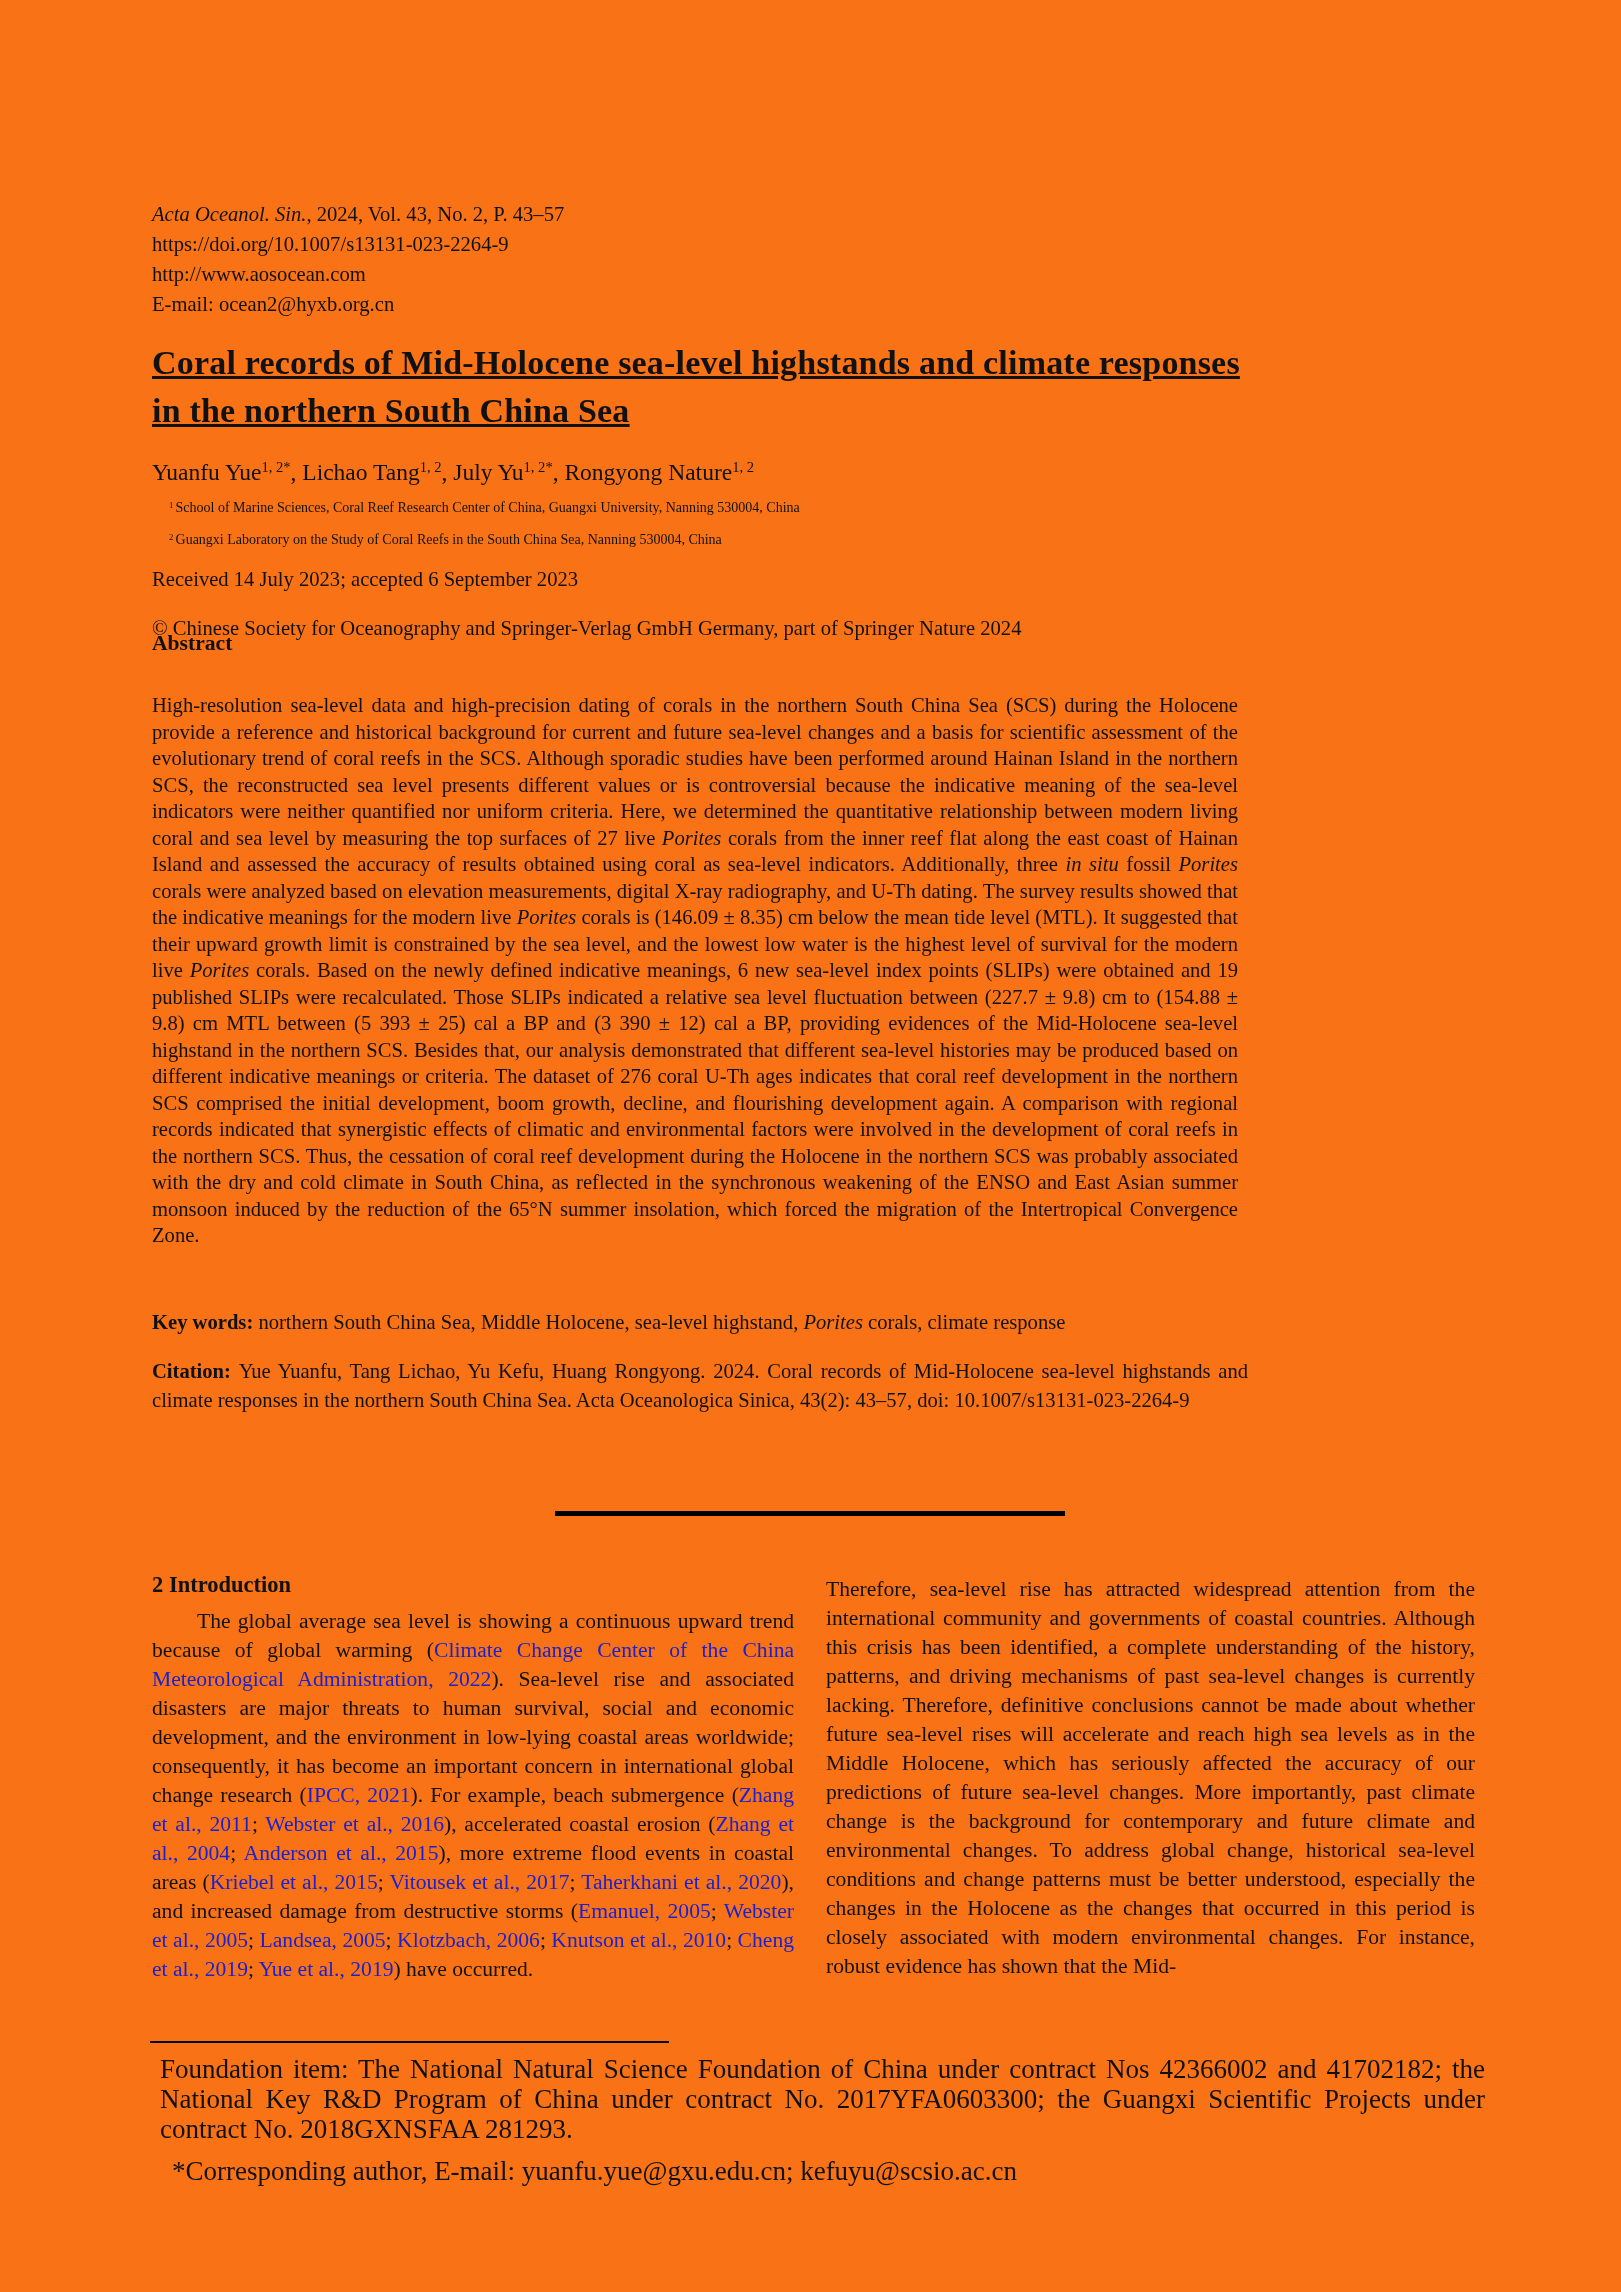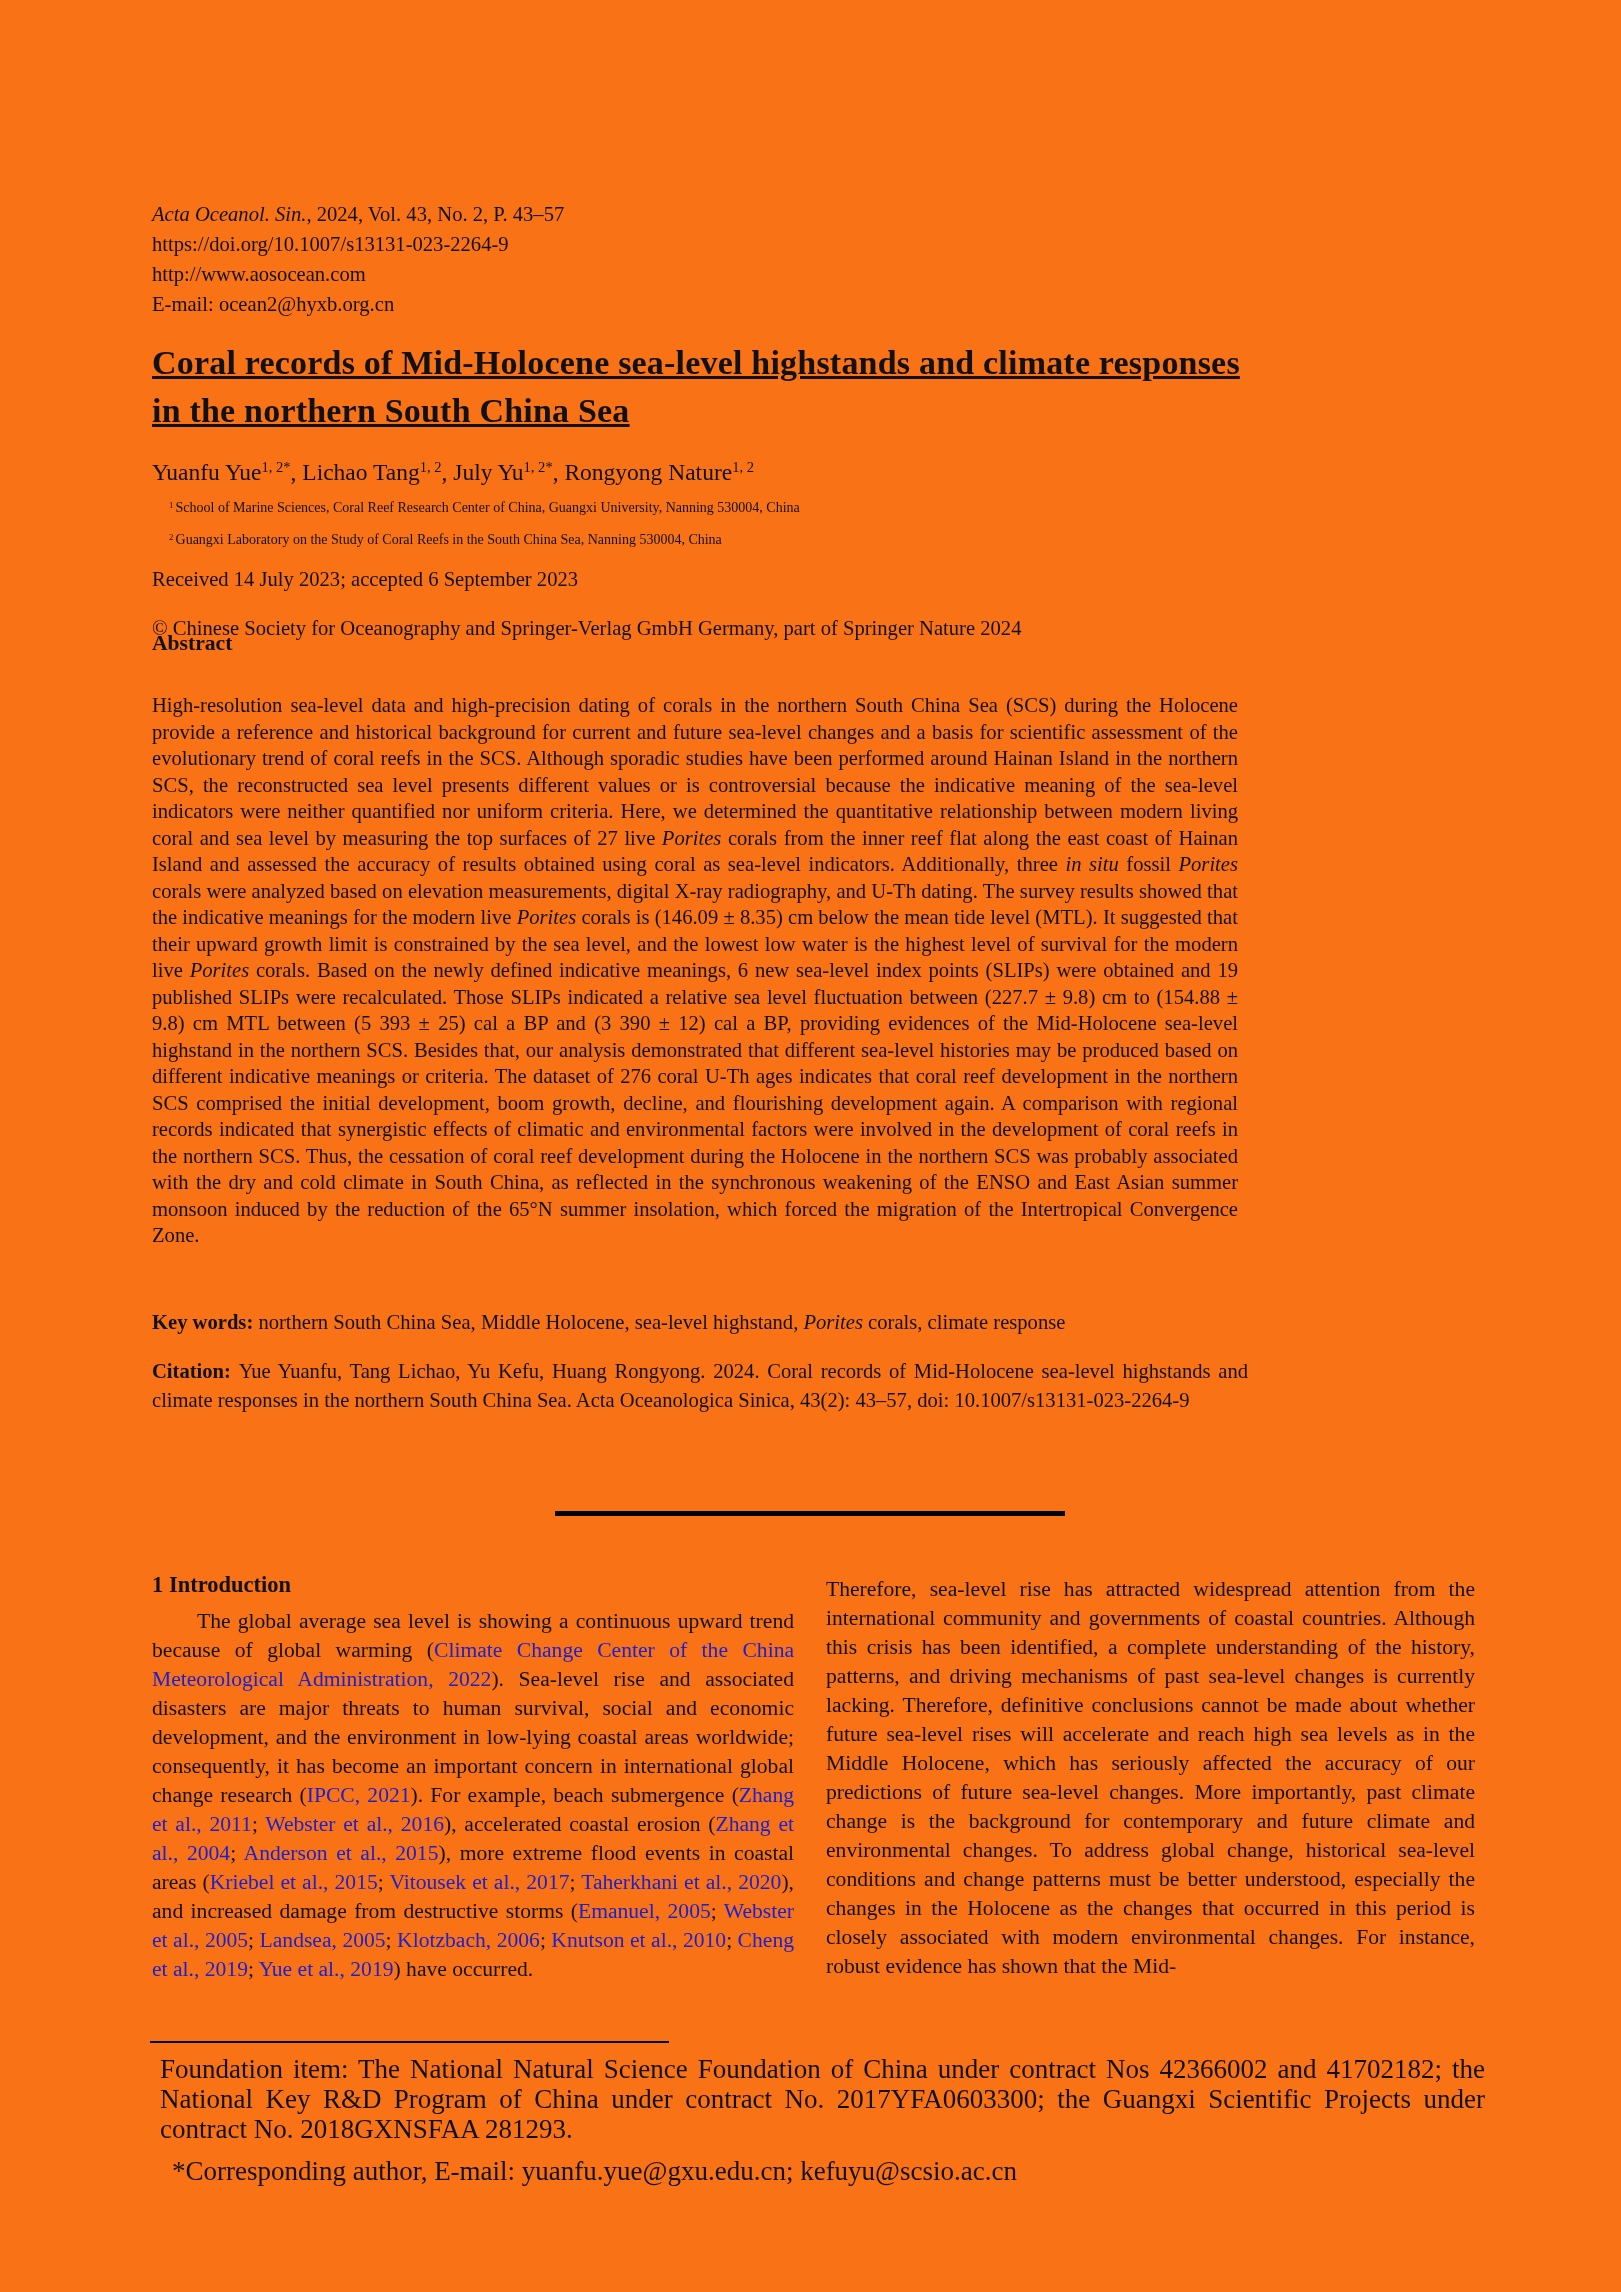--- a/index.html
+++ b/index.html
@@ -83,21 +83,21 @@
 
   <div class="abs abstract-heading">Abstract</div>
   <div class="abs abstract-text"><span class="seg-plain">High-resolution sea-level data and high-precision dating of corals in the northern South China Sea (SCS) during the Holocene provide a reference and historical background for current and future sea-level changes and a basis for scientific assessment of the evolutionary trend of coral reefs in the SCS. Although sporadic studies have been performed around Hainan Island in the northern SCS, the reconstructed sea level presents different values or is controversial because the indicative meaning of the sea-level indicators were neither quantified nor uniform criteria. Here, we determined the quantitative relationship between modern living coral and sea level by measuring the top surfaces of 27 live </span><span class="seg-i">Porites</span><span class="seg-plain"> corals from the inner reef flat along the east coast of Hainan Island and assessed the accuracy of results obtained using coral as sea-level indicators. Additionally, three </span><span class="seg-i">in situ</span><span class="seg-plain"> fossil </span><span class="seg-i">Porites</span><span class="seg-plain"> corals were analyzed based on elevation measurements, digital X-ray radiography, and U-Th dating. The survey results showed that the indicative meanings for the modern live </span><span class="seg-i">Porites</span><span class="seg-plain"> corals is (146.09 ± 8.35) cm below the mean tide level (MTL). It suggested that their upward growth limit is constrained by the sea level, and the lowest low water is the highest level of survival for the modern live </span><span class="seg-i">Porites</span><span class="seg-plain"> corals. Based on the newly defined indicative meanings, 6 new sea-level index points (SLIPs) were obtained and 19 published SLIPs were recalculated. Those SLIPs indicated a relative sea level fluctuation between (227.7 ± 9.8) cm to (154.88 ± 9.8) cm MTL between (5 393 ± 25) cal a BP and (3 390 ± 12) cal a BP, providing evidences of the Mid-Holocene sea-level highstand in the northern SCS. Besides that, our analysis demonstrated that different sea-level histories may be produced based on different indicative meanings or criteria. The dataset of 276 coral U-Th ages indicates that coral reef development in the northern SCS comprised the initial development, boom growth, decline, and flourishing development again. A comparison with regional records indicated that synergistic effects of climatic and environmental factors were involved in the development of coral reefs in the northern SCS. Thus, the cessation of coral reef development during the Holocene in the northern SCS was probably associated with the dry and cold climate in South China, as reflected in the synchronous weakening of the ENSO and East Asian summer monsoon induced by the reduction of the 65°N summer insolation, which forced the migration of the Intertropical Convergence Zone.</span></div>
 
   <div class="abs keywords-line"><span class="seg-b">Key words: </span><span class="seg-plain">northern South China Sea, Middle Holocene, sea-level highstand, </span><span class="seg-i">Porites</span><span class="seg-plain"> corals, climate response</span></div>
 
   <div class="abs citation-block"><span class="seg-b">Citation: </span><span class="seg-plain">Yue Yuanfu, Tang Lichao, Yu Kefu, Huang Rongyong. 2024. Coral records of Mid-Holocene sea-level highstands and climate responses in the northern South China Sea. Acta Oceanologica Sinica, 43(2): 43–57, doi: 10.1007/s13131-023-2264-9</span></div>
 
   <div class="abs section-divider"></div>
 
-  <div class="abs intro-heading">1  Introduction</div>
+  <div class="abs intro-heading">2  Introduction</div>
   <div class="abs intro-left"><span class="seg-plain">The global average sea level is showing a continuous upward trend because of global warming (</span><span class="seg-link">Climate Change Center of the China Meteorological Administration, 2022</span><span class="seg-plain">). Sea-level rise and associated disasters are major threats to human survival, social and economic development, and the environment in low-lying coastal areas worldwide; consequently, it has become an important concern in international global change research (</span><span class="seg-link">IPCC, 2021</span><span class="seg-plain">). For example, beach submergence (</span><span class="seg-link">Zhang et al., 2011</span><span class="seg-plain">; </span><span class="seg-link">Webster et al., 2016</span><span class="seg-plain">), accelerated coastal erosion (</span><span class="seg-link">Zhang et al., 2004</span><span class="seg-plain">; </span><span class="seg-link">Anderson et al., 2015</span><span class="seg-plain">), more extreme flood events in coastal areas (</span><span class="seg-link">Kriebel et al., 2015</span><span class="seg-plain">; </span><span class="seg-link">Vitousek et al., 2017</span><span class="seg-plain">; </span><span class="seg-link">Taherkhani et al., 2020</span><span class="seg-plain">), and increased damage from destructive storms (</span><span class="seg-link">Emanuel, 2005</span><span class="seg-plain">; </span><span class="seg-link">Webster et al., 2005</span><span class="seg-plain">; </span><span class="seg-link">Landsea, 2005</span><span class="seg-plain">; </span><span class="seg-link">Klotzbach, 2006</span><span class="seg-plain">; </span><span class="seg-link">Knutson et al., 2010</span><span class="seg-plain">; </span><span class="seg-link">Cheng et al., 2019</span><span class="seg-plain">; </span><span class="seg-link">Yue et al., 2019</span><span class="seg-plain">) have occurred.</span></div>
   <div class="abs intro-right"><span class="seg-plain">Therefore, sea-level rise has attracted widespread attention from the international community and governments of coastal countries. Although this crisis has been identified, a complete understanding of the history, patterns, and driving mechanisms of past sea-level changes is currently lacking. Therefore, definitive conclusions cannot be made about whether future sea-level rises will accelerate and reach high sea levels as in the Middle Holocene, which has seriously affected the accuracy of our predictions of future sea-level changes. More importantly, past climate change is the background for contemporary and future climate and environmental changes. To address global change, historical sea-level conditions and change patterns must be better understood, especially the changes in the Holocene as the changes that occurred in this period is closely associated with modern environmental changes. For instance, robust evidence has shown that the Mid-</span></div>
 
   <div class="abs footnote-rule"></div>
   <div class="abs footnote-block">
     <p class="foundation"><span class="seg-plain">Foundation item: The National Natural Science Foundation of China under contract Nos 42366002 and 41702182; the National Key R&amp;D Program of China under contract No. 2017YFA0603300; the Guangxi Scientific Projects under contract No. 2018GXNSFAA 281293.</span></p>
     <p class="corresponding"><span class="seg-plain">*Corresponding author, E-mail: yuanfu.yue@gxu.edu.cn; kefuyu@scsio.ac.cn</span></p>
   </div>
 
 </div>

